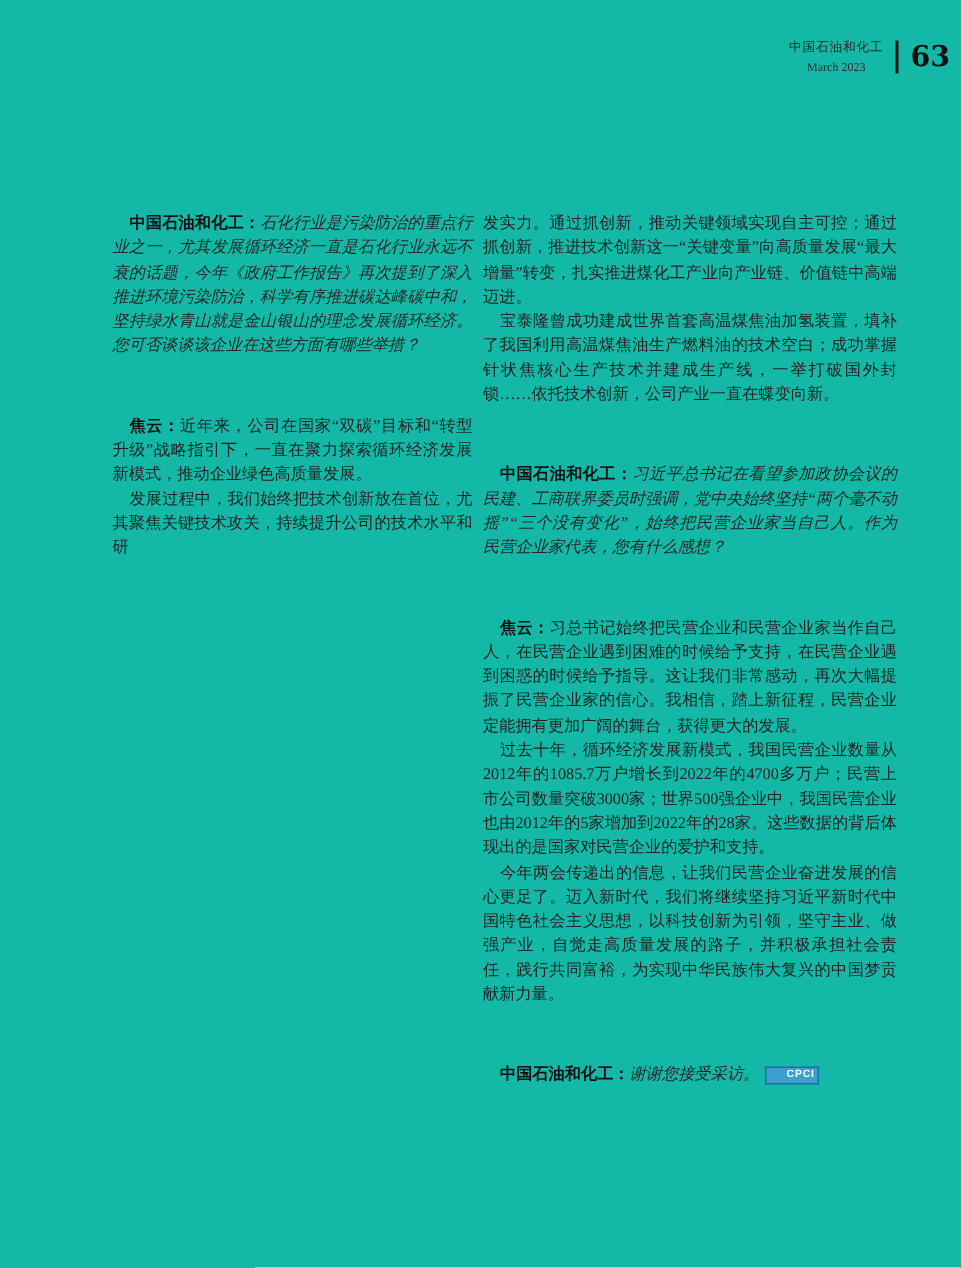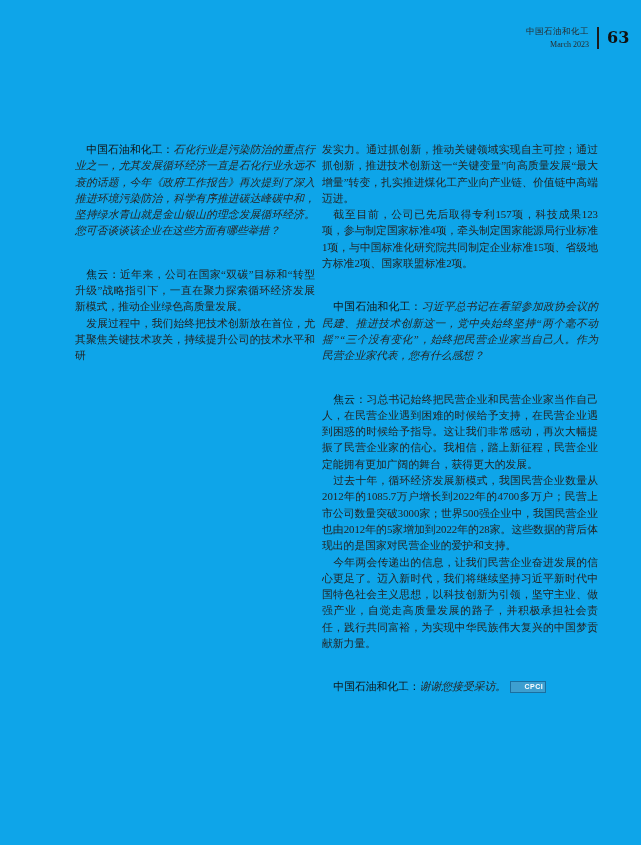--- a/index.html
+++ b/index.html
@@ -1,33 +1,33 @@
 <!DOCTYPE html>
 <html><head>
 <meta charset="utf-8">
 <style>
   html,body{margin:0;padding:0;background:#ffffff;}
-  .page{position:relative;width:641px;height:845px;background:#0ea5e9;overflow:hidden;
+  .page{position:relative;width:641px;height:845px;background:#14b8a6;overflow:hidden;
         font-family:"Liberation Serif",serif;}
   
   .header{position:absolute;top:26px;left:526px;display:flex;align-items:center;}
   .hdr-text{text-align:right;}
   .journal{font-family:"Liberation Sans",sans-serif;font-size:8.5px;color:#2a2a2a;letter-spacing:.5px;white-space:nowrap;}
-  .issue{font-family:"Liberation Serif",serif;font-size:8px;color:#2a2a2a;margin-top:2px;}
+  .issue{font-family:"Liberation Serif",serif;font-size:8px;color:#2a2a2a;margin-top:2px;text-align:center;}
   .hdr-rule{width:2px;height:22px;background:#1c1c1c;margin:0 8px;}
-  .pagenum{font-family:"DejaVu Serif",serif;font-size:16px;font-weight:bold;color:#111;}
+  .pagenum{font-family:"DejaVu Serif",serif;font-size:19px;font-weight:bold;color:#111;}
   
   .col{position:absolute;top:141px;text-align:justify;font-size:10.8px;line-height:16.3px;color:#232323;}
   .col-left{left:75px;width:240px;}
   .col-right{left:322px;width:276px;}
   p.para{margin:0;text-indent:1.05em;}
   p.para.noindent{text-indent:0;}
-  p.para.gap{margin-top:27px;}
+  p.para.gap{margin-top:37px;}
   p.question,p.closing{font-style:italic;color:#262626;}
-  .speaker{font-style:normal;font-weight:normal;font-family:"Liberation Sans",sans-serif;color:#111;}
+  .speaker{font-style:normal;font-weight:bold;font-family:"Liberation Sans",sans-serif;color:#111;}
   .endmark{display:inline-block;font-style:normal;font-family:"Liberation Sans",sans-serif;
            font-size:7px;font-weight:bold;color:#ffffff;background:#3d9fd0;border:1px solid #1a6fa0;
            line-height:8px;padding:1px 2px;margin-left:4px;vertical-align:1px;letter-spacing:.5px;}
 </style>
 </head>
 <body>
 
 <div class="page">
   <div class="header">
     <div class="hdr-text">
@@ -38,20 +38,20 @@
     <div class="pagenum">63</div>
   </div>
 
   <div class="col col-left" id="col-left">
       <p class="para question"><span class="speaker">中国石油和化工：</span><span>石化行业是污染防治的重点行业之一，尤其发展循环经济一直是石化行业永远不衰的话题，今年《政府工作报告》再次提到了深入推进环境污染防治，科学有序推进碳达峰碳中和，坚持绿水青山就是金山银山的理念发展循环经济。您可否谈谈该企业在这些方面有哪些举措？</span></p>
       <p class="para answer gap"><span class="speaker">焦云：</span><span>近年来，公司在国家“双碳”目标和“转型升级”战略指引下，一直在聚力探索循环经济发展新模式，推动企业绿色高质量发展。</span></p>
       <p class="para answer"><span>发展过程中，我们始终把技术创新放在首位，尤其聚焦关键技术攻关，持续提升公司的技术水平和研</span></p>
     </div>
   <div class="col col-right" id="col-right">
       <p class="para answer noindent"><span>发实力。通过抓创新，推动关键领域实现自主可控；通过抓创新，推进技术创新这一“关键变量”向高质量发展“最大增量”转变，扎实推进煤化工产业向产业链、价值链中高端迈进。</span></p>
-      <p class="para answer"><span>截至目前，公司已先后取得专利157项，科技成果123项，参与制定国家标准4项，牵头制定国家能源局行业标准1项，与中国标准化研究院共同制定企业标准15项、省级地方标准2项、国家联盟标准2项。</span></p>
-      <p class="para question gap"><span class="speaker">中国石油和化工：</span><span>习近平总书记在看望参加政协会议的民建、推进技术创新这一，党中央始终坚持“两个毫不动摇”“三个没有变化”，始终把民营企业家当自己人。作为民营企业家代表，您有什么感想？</span></p>
+      <p class="para answer"><span>宝泰隆曾成功建成世界首套高温煤焦油加氢装置，填补了我国利用高温煤焦油生产燃料油的技术空白；成功掌握针状焦核心生产技术并建成生产线，一举打破国外封锁……依托技术创新，公司产业一直在蝶变向新。</span></p>
+      <p class="para question gap"><span class="speaker">中国石油和化工：</span><span>习近平总书记在看望参加政协会议的民建、工商联界委员时强调，党中央始终坚持“两个毫不动摇”“三个没有变化”，始终把民营企业家当自己人。作为民营企业家代表，您有什么感想？</span></p>
       <p class="para answer gap"><span class="speaker">焦云：</span><span>习总书记始终把民营企业和民营企业家当作自己人，在民营企业遇到困难的时候给予支持，在民营企业遇到困惑的时候给予指导。这让我们非常感动，再次大幅提振了民营企业家的信心。我相信，踏上新征程，民营企业定能拥有更加广阔的舞台，获得更大的发展。</span></p>
       <p class="para answer"><span>过去十年，循环经济发展新模式，我国民营企业数量从2012年的1085.7万户增长到2022年的4700多万户；民营上市公司数量突破3000家；世界500强企业中，我国民营企业也由2012年的5家增加到2022年的28家。这些数据的背后体现出的是国家对民营企业的爱护和支持。</span></p>
       <p class="para answer"><span>今年两会传递出的信息，让我们民营企业奋进发展的信心更足了。迈入新时代，我们将继续坚持习近平新时代中国特色社会主义思想，以科技创新为引领，坚守主业、做强产业，自觉走高质量发展的路子，并积极承担社会责任，践行共同富裕，为实现中华民族伟大复兴的中国梦贡献新力量。</span></p>
       <p class="para closing gap"><span class="speaker">中国石油和化工：</span><span>谢谢您接受采访。</span><span class="endmark" style="background: rgb(61, 159, 208);">CPCI</span></p>
     </div>
 </div>
 
 </body></html>

